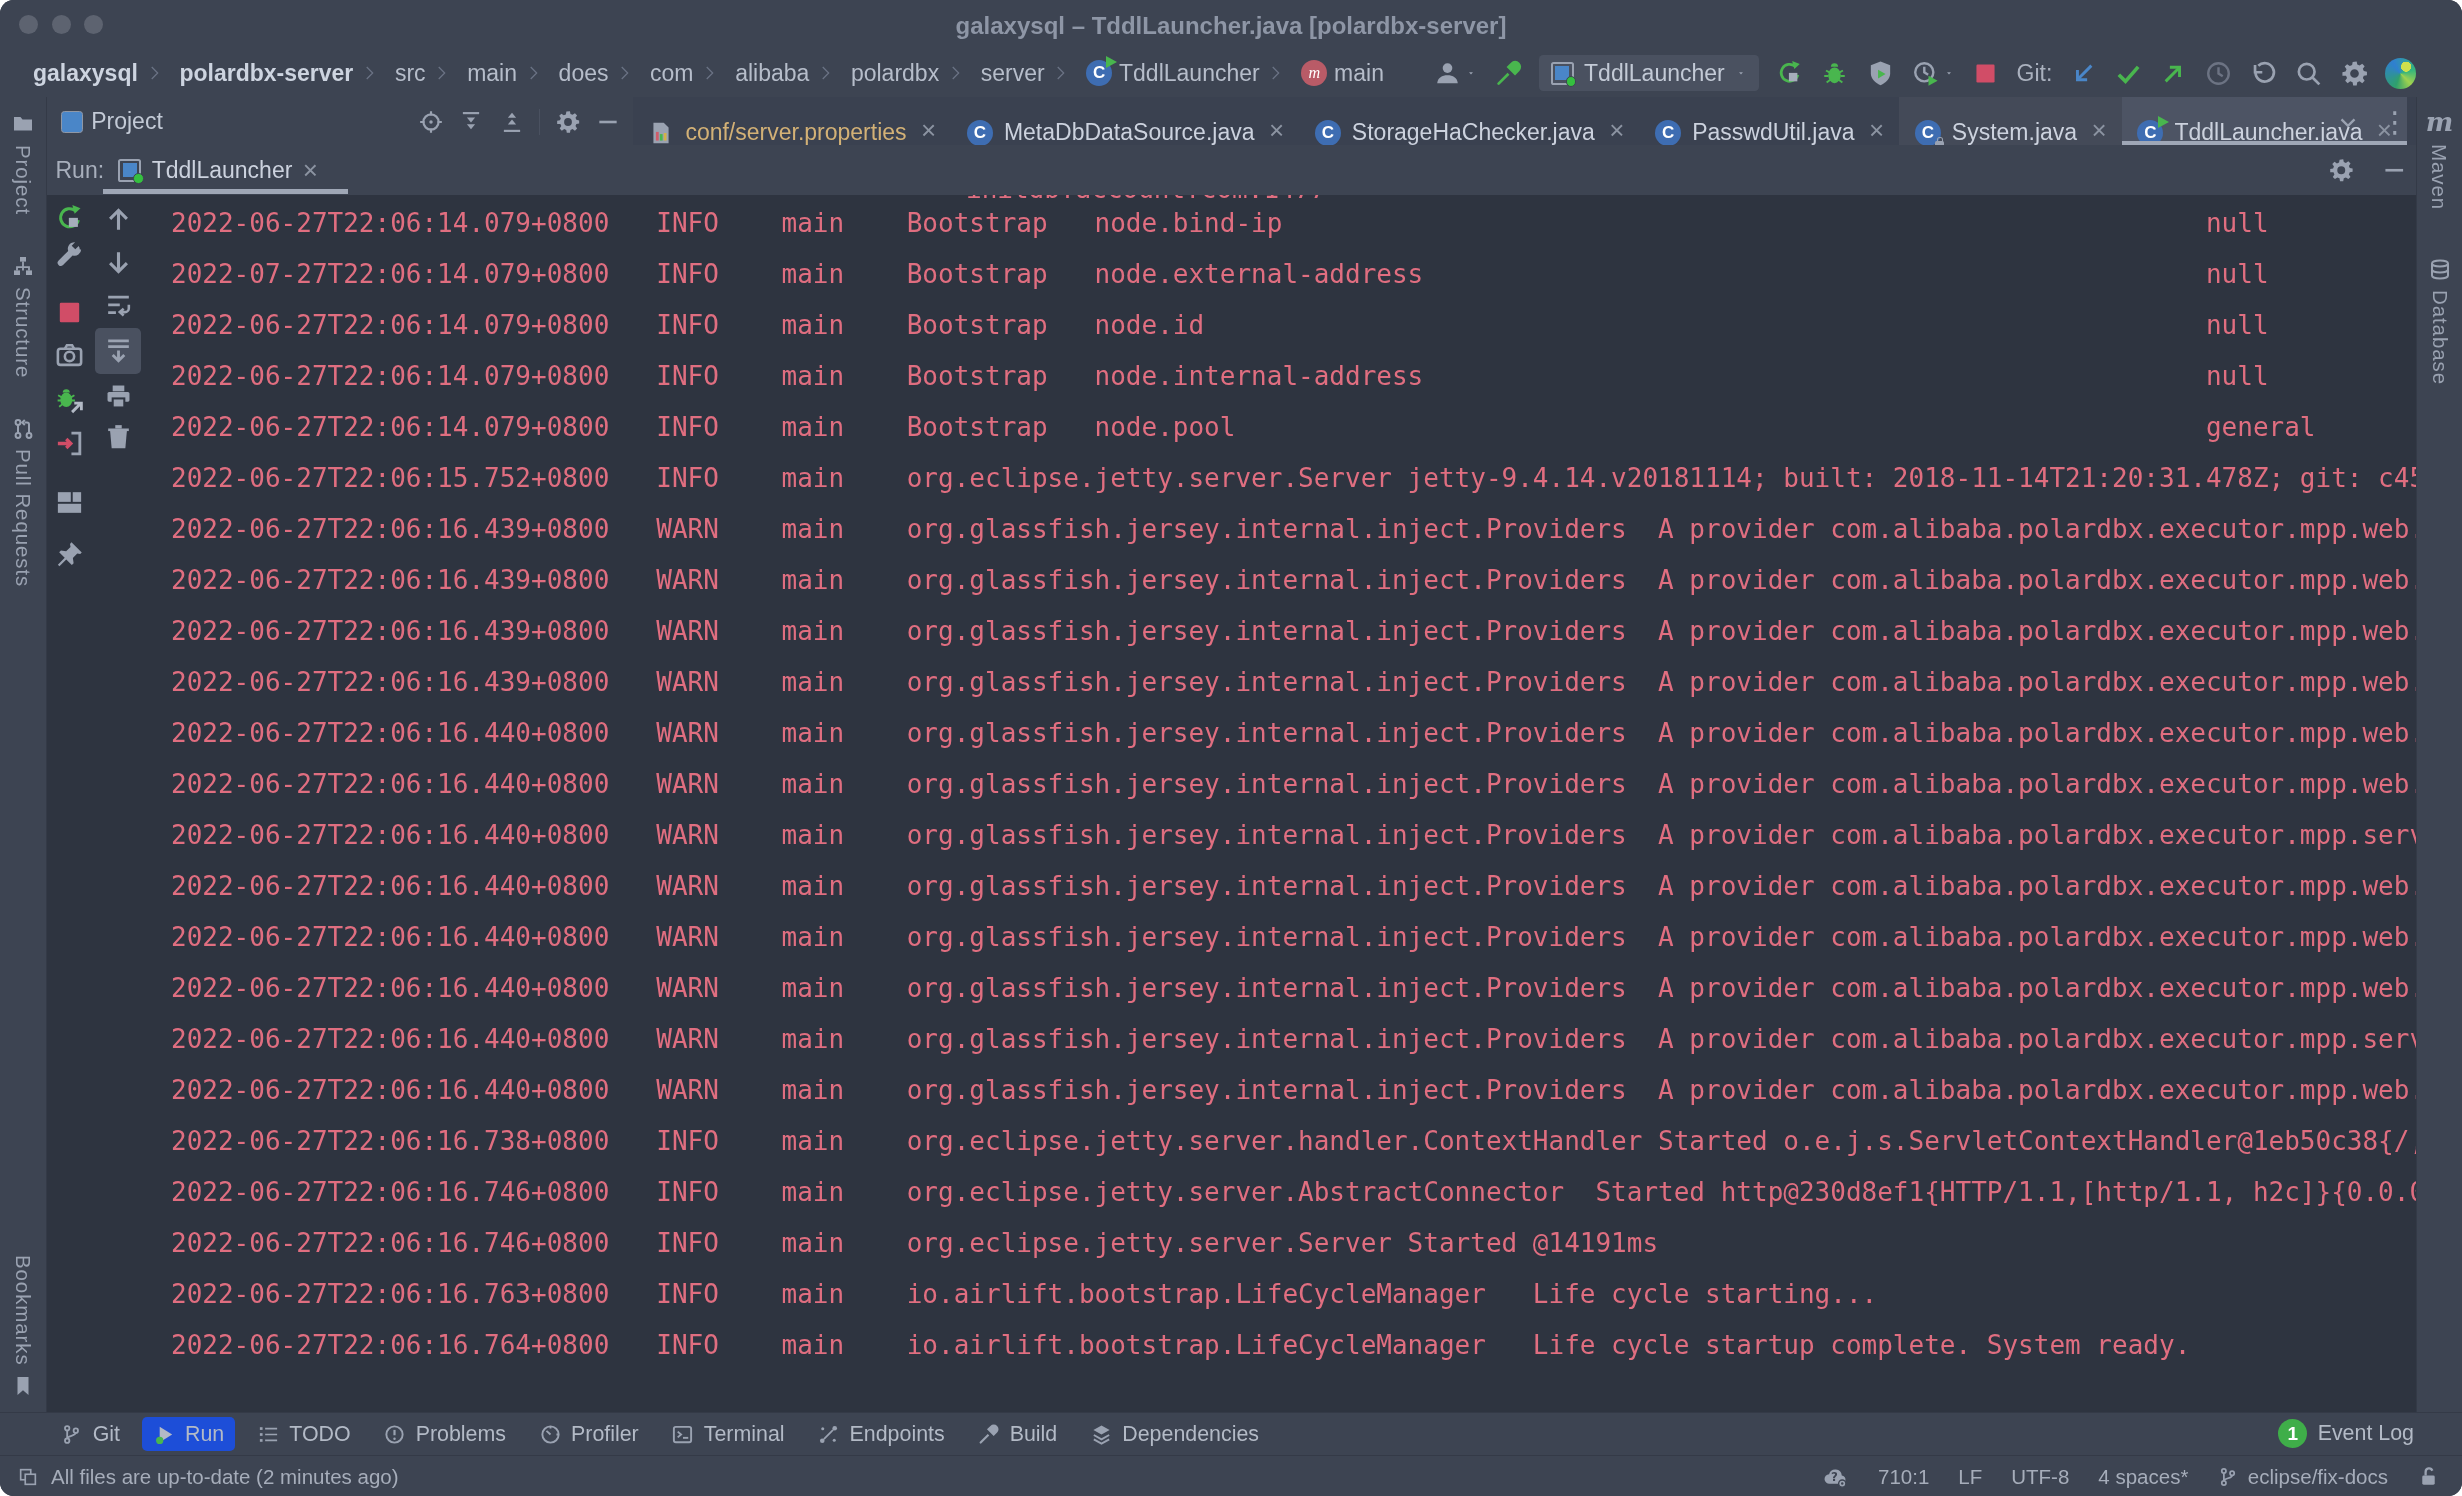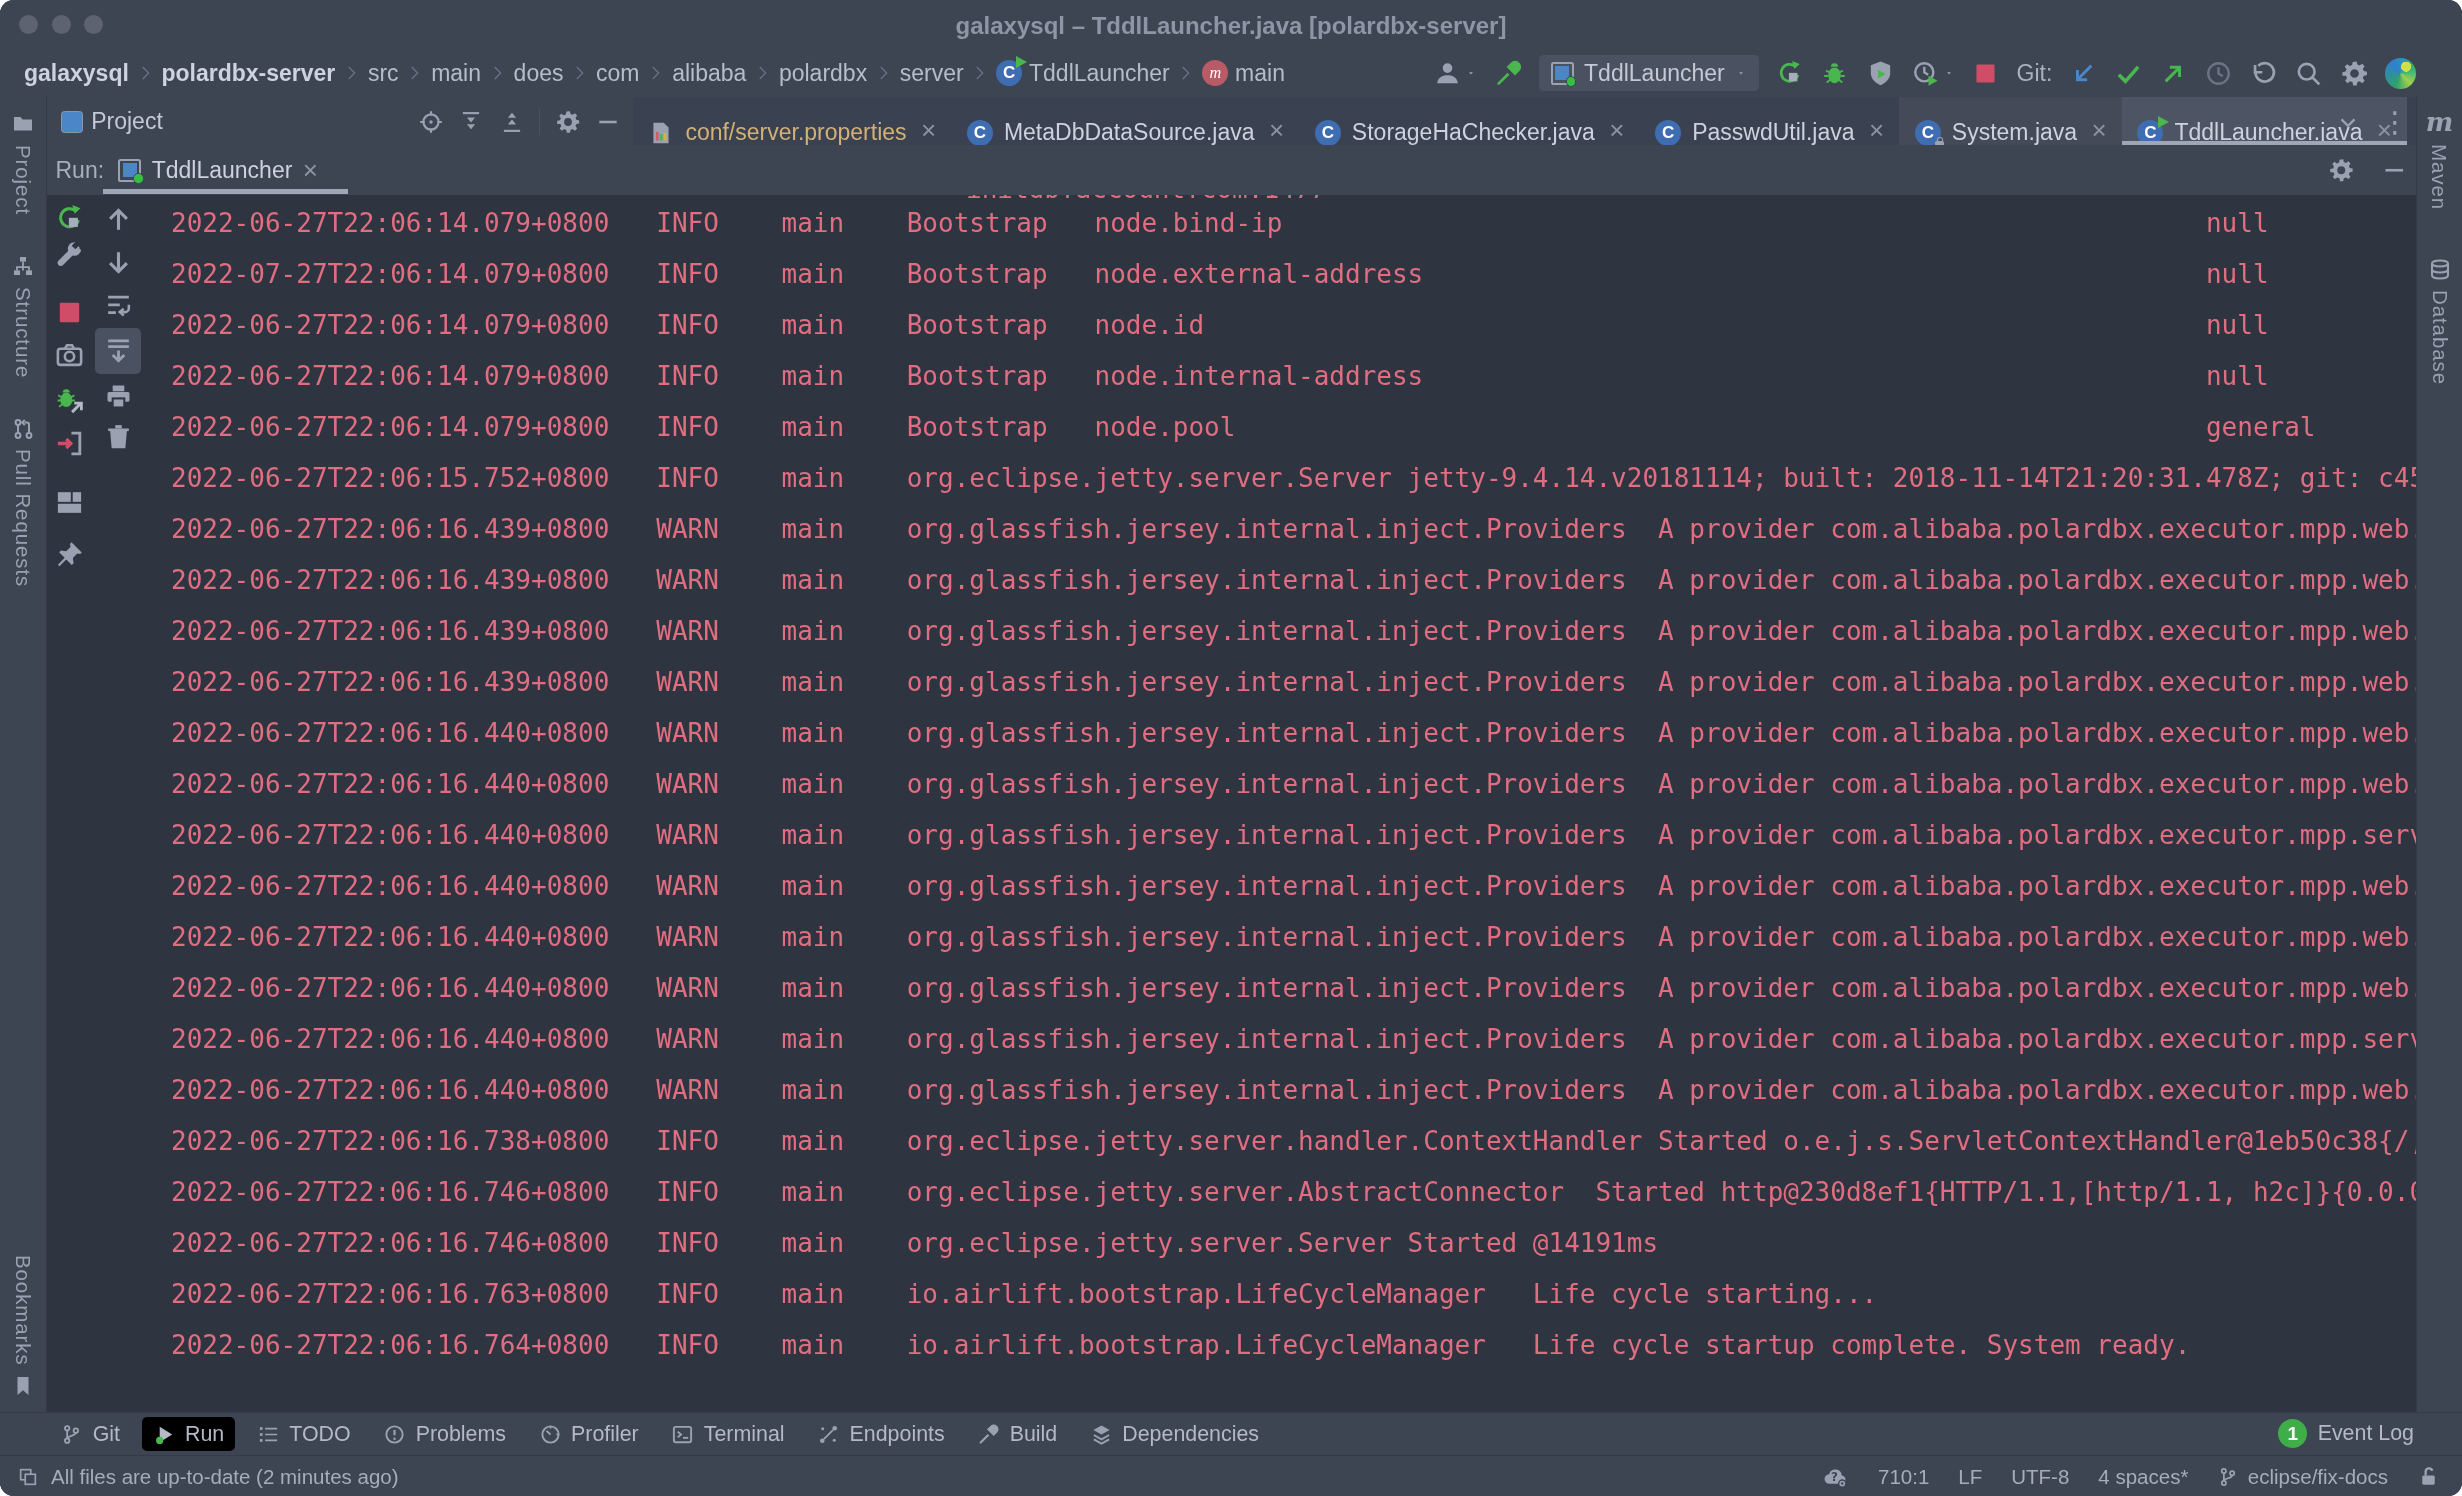--- a/index.html
+++ b/index.html
@@ -14,21 +14,21 @@
   
   #titlebar{top:0;left:0;right:0;height:49px;background:var(--chrome);}
   #lights{position:absolute;left:19px;top:15.4px;display:flex;gap:13.7px;}
   .light{width:19px;height:19px;border-radius:50%;background:#5d6370;}
   #wintitle{position:absolute;left:0;right:0;top:0;height:49px;line-height:51px;text-align:center;
             color:#8e96a6;font-weight:bold;font-size:24px;}
 
   
   #navbar{top:49px;left:0;right:0;height:48px;background:var(--chrome);}
   #crumbs{position:absolute;left:24px;top:0;height:48px;display:flex;align-items:center;font-size:23px;color:#b6bdca;}
-  .crumb{display:flex;align-items:center;gap:6.8px;white-space:nowrap;}
+  .crumb{display:flex;align-items:center;gap:6.8px;white-space:nowrap;margin-left:9px;}
   .crumb.bold{font-weight:bold;color:#cdd4e0;}
   .csep{width:19px;height:26px;color:#6b7385;margin:0 6.8px;}
   #navright{position:absolute;left:1433px;top:0;height:48px;display:flex;align-items:center;gap:16.2px;}
   .navic{font-size:29px;display:inline-flex;align-items:center;gap:3.4px;}
   .caret{width:12px;height:8.5px;color:#9aa2b1;}
   .caret svg{width:100%;height:100%;}
   #runbox{display:flex;align-items:center;gap:10.3px;background:var(--sel);border-radius:4.3px;height:36px;padding:0 12px;color:#c3cad6;font-size:23px;}
   .navlabel{font-size:23px;color:#aab1be;}
   .sphere{width:31px;height:31px;border-radius:50%;
           background:radial-gradient(circle at 68% 28%,#cfe04d 0 16%,rgba(0,0,0,0) 17%),
@@ -87,21 +87,21 @@
            display:flex;flex-direction:column;align-items:center;padding-top:12px;box-sizing:border-box;}
   .stripeitem{display:flex;flex-direction:column;align-items:center;gap:8.5px;color:#9aa2b1;cursor:default;}
   .vtext{writing-mode:vertical-rl;font-size:20.5px;letter-spacing:0.9px;}
   .stripeic{font-size:24px;color:var(--dim);}
   .mvn{font-family:"DejaVu Serif",serif;font-style:italic;font-weight:bold;font-size:26px;color:#9aa2b1;line-height:1;}
 
   
   #bottombar{top:1412px;left:0;right:0;height:43px;background:var(--chrome);border-top:0.9px solid #343a47;
              display:flex;align-items:center;padding-left:50px;box-sizing:border-box;}
   .bitem{display:flex;align-items:center;gap:9.4px;font-size:21.4px;color:#b3bac6;padding:4.3px 10.3px;border-radius:5.1px;margin-right:12px;}
-  .bitem.active{background:#000000;}
+  .bitem.active{background:#1d4ed8;}
   .bitem .ic{font-size:23px;color:var(--dim);}
   #eventlog{position:absolute;right:48px;top:1412px;height:43px;display:flex;align-items:center;gap:10.3px;font-size:21.4px;color:#b3bac6;}
   #evbadge{width:29px;height:29px;border-radius:50%;background:var(--badge);color:#fff;font-size:19px;font-weight:bold;
            display:flex;align-items:center;justify-content:center;}
 
   
   #statusbar{top:1455px;left:0;right:0;height:41px;background:var(--chrome);border-top:0.9px solid #343a47;
              display:flex;align-items:center;font-size:20.5px;color:#a6adba;}
   #statusleft{display:flex;align-items:center;gap:12px;padding-left:17px;}
   #statusright{margin-left:auto;display:flex;align-items:center;gap:29px;padding-right:22px;}

